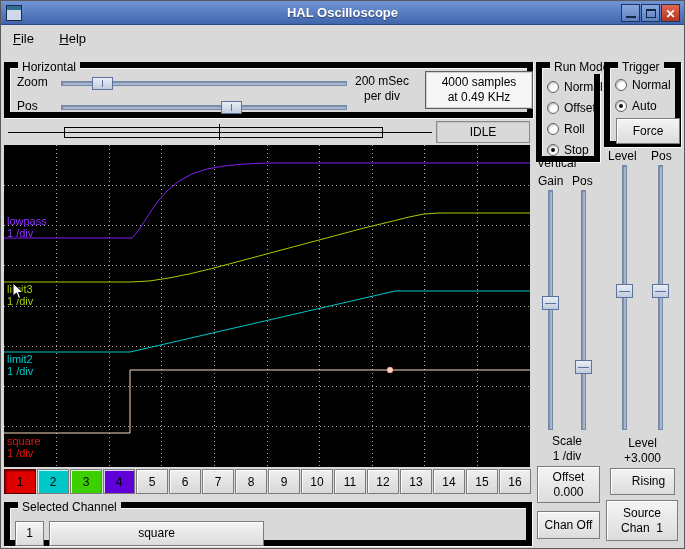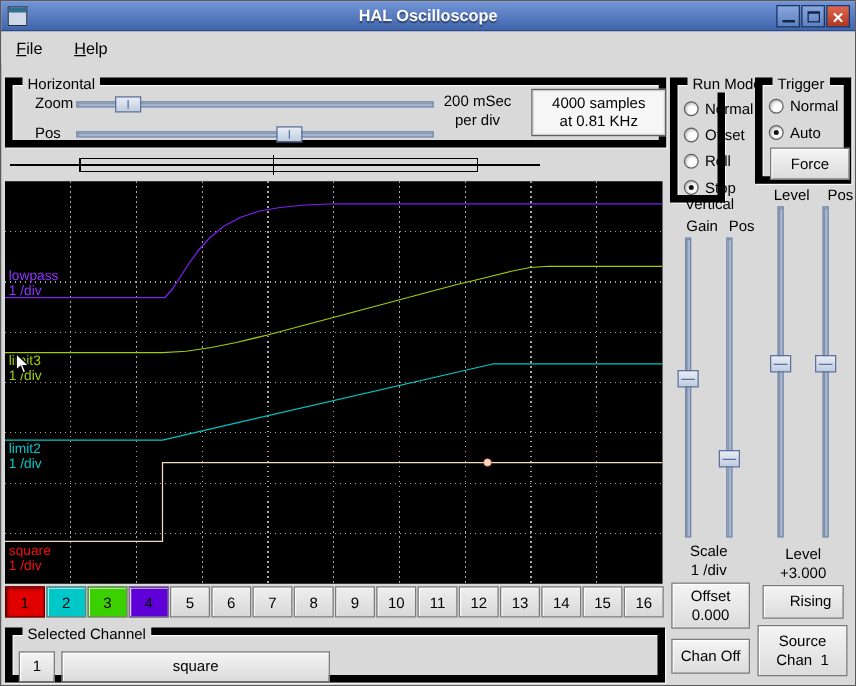--- a/index.html
+++ b/index.html
@@ -22,21 +22,21 @@
   .glyph-max{position:absolute;left:4px;top:4px;width:10px;height:9px;border:1px solid #12254a;border-top-width:2px;}
   .glyph-x{position:absolute;left:0;top:1px;width:100%;text-align:center;color:#fff;font-size:12px;font-weight:bold;line-height:16px;}
   
   .menubar{position:absolute;left:1px;top:26px;right:1px;height:25px;background:#d9d9d9;}
   .menu-item{display:inline-block;padding:5px 10px;margin-left:2px;font-size:13px;cursor:pointer;}
   .menu-item::first-letter{text-decoration:underline;}
   
   .gtkframe{position:absolute;border:6px solid #000000;
             box-shadow:inset 1px 1px 0 rgba(255,255,255,.8),1px 1px 0 rgba(255,255,255,.8);}
   .frame-label{position:absolute;top:-8px;left:8px;background:#d9d9d9;padding:0 4px;font-size:12px;white-space:nowrap;}
-  .lbl{position:absolute;font-size:12px;white-space:nowrap;margin-left:11px;}
+  .lbl{position:absolute;font-size:12px;white-space:nowrap;}
   .btn{position:absolute;background:linear-gradient(#f4f4f4,#dcdcdc);border:1px solid #7c7c7c;
        box-shadow:inset 1px 1px 0 #fff;display:flex;flex-direction:column;align-items:center;
        justify-content:center;font-size:12px;line-height:15px;cursor:pointer;text-align:center;}
   .btn div{white-space:pre;}
   .samples-btn{background:#f6f6f6;border:1px solid #5f5f5f;box-shadow:inset 0 0 0 1px #d0d0d0;}
   
   .hslider{position:absolute;height:13px;}
   .htrough{position:absolute;left:0;right:0;top:4px;height:5px;background:#a9b9d2;border:1px solid #7588a6;
            box-shadow:inset 1px 1px 1px rgba(0,0,0,.25);}
   .hhandle{position:absolute;top:0;width:21px;height:13px;background:linear-gradient(#e8edf5,#bfccdf);
@@ -107,29 +107,32 @@
     <div class="hslider" style="left:51px;top:33px;width:286px;">
       <div class="htrough"></div>
       <div class="hhandle" style="left:160px;"></div>
     </div>
     <div class="center-col" style="left:335px;top:6px;width:74px;">
       <div>200 mSec</div>
       <div>per div</div>
     </div>
     <button class="btn samples-btn" style="left:415px;top:3px;width:108px;height:38px;">
       <div>4000 samples</div>
-      <div>at 0.81 KHz</div>
+      <div>at 0.49 KHz</div>
     </button>
   </div>
 
   <svg class="recbar" viewBox="0 0 432 22">
     <line x1="4" y1="11" x2="428" y2="11" stroke="#000" stroke-width="1" shape-rendering="crispEdges"></line>
     <rect x="60" y="6" width="318" height="10" fill="none" stroke="#000" stroke-width="1" shape-rendering="crispEdges"></rect>
     <line x1="215" y1="3" x2="215" y2="19" stroke="#000" stroke-width="1" shape-rendering="crispEdges"></line>
   </svg>
+  <div class="idle-box">
+    <span>IDLE</span>
+  </div>
 
   <div class="scope">
     <svg class="plot" id="scope-svg" viewBox="0 0 526 322" preserveAspectRatio="none">
         <line x1="52.6" y1="0" x2="52.6" y2="322" stroke="#a8a8a8" stroke-width="1" stroke-dasharray="1 3" shape-rendering="crispEdges"></line>
         <line x1="105.2" y1="0" x2="105.2" y2="322" stroke="#a8a8a8" stroke-width="1" stroke-dasharray="1 3" shape-rendering="crispEdges"></line>
         <line x1="157.8" y1="0" x2="157.8" y2="322" stroke="#a8a8a8" stroke-width="1" stroke-dasharray="1 3" shape-rendering="crispEdges"></line>
         <line x1="210.4" y1="0" x2="210.4" y2="322" stroke="#a8a8a8" stroke-width="1" stroke-dasharray="1 3" shape-rendering="crispEdges"></line>
         <line x1="263" y1="0" x2="263" y2="322" stroke="#a8a8a8" stroke-width="1" stroke-dasharray="1 3" shape-rendering="crispEdges"></line>
         <line x1="315.6" y1="0" x2="315.6" y2="322" stroke="#a8a8a8" stroke-width="1" stroke-dasharray="1 3" shape-rendering="crispEdges"></line>
         <line x1="368.2" y1="0" x2="368.2" y2="322" stroke="#a8a8a8" stroke-width="1" stroke-dasharray="1 3" shape-rendering="crispEdges"></line>
@@ -164,21 +167,21 @@
         <div class="trace-label" style="top: 290px; color: rgb(238, 17, 17);">
           <div>square</div>
           <div>1 /div</div>
         </div>
       </div>
     <svg class="cursor" viewBox="0 0 13 19">
       <polygon points="1,1 1,14 4.5,11 6.5,16.5 8.5,15.5 6.5,10.5 11,10.5" fill="#fff" stroke="#000" stroke-width="1"></polygon>
     </svg>
   </div>
 
-  <div class="gtkframe" style="left:536px;top:62px;width:44px;height:100px;">
+  <div class="gtkframe" style="left:536px;top:62px;width:64px;height:100px;">
     <span class="frame-label">Run Mode</span>
     <div style="position:absolute;left:5px;top:8px;">
         <div class="radio-row">
           <span class="radio"></span>
           <span class="radio-label">Normal</span>
         </div>
         <div class="radio-row">
           <span class="radio"></span>
           <span class="radio-label">Offset</span>
         </div>

